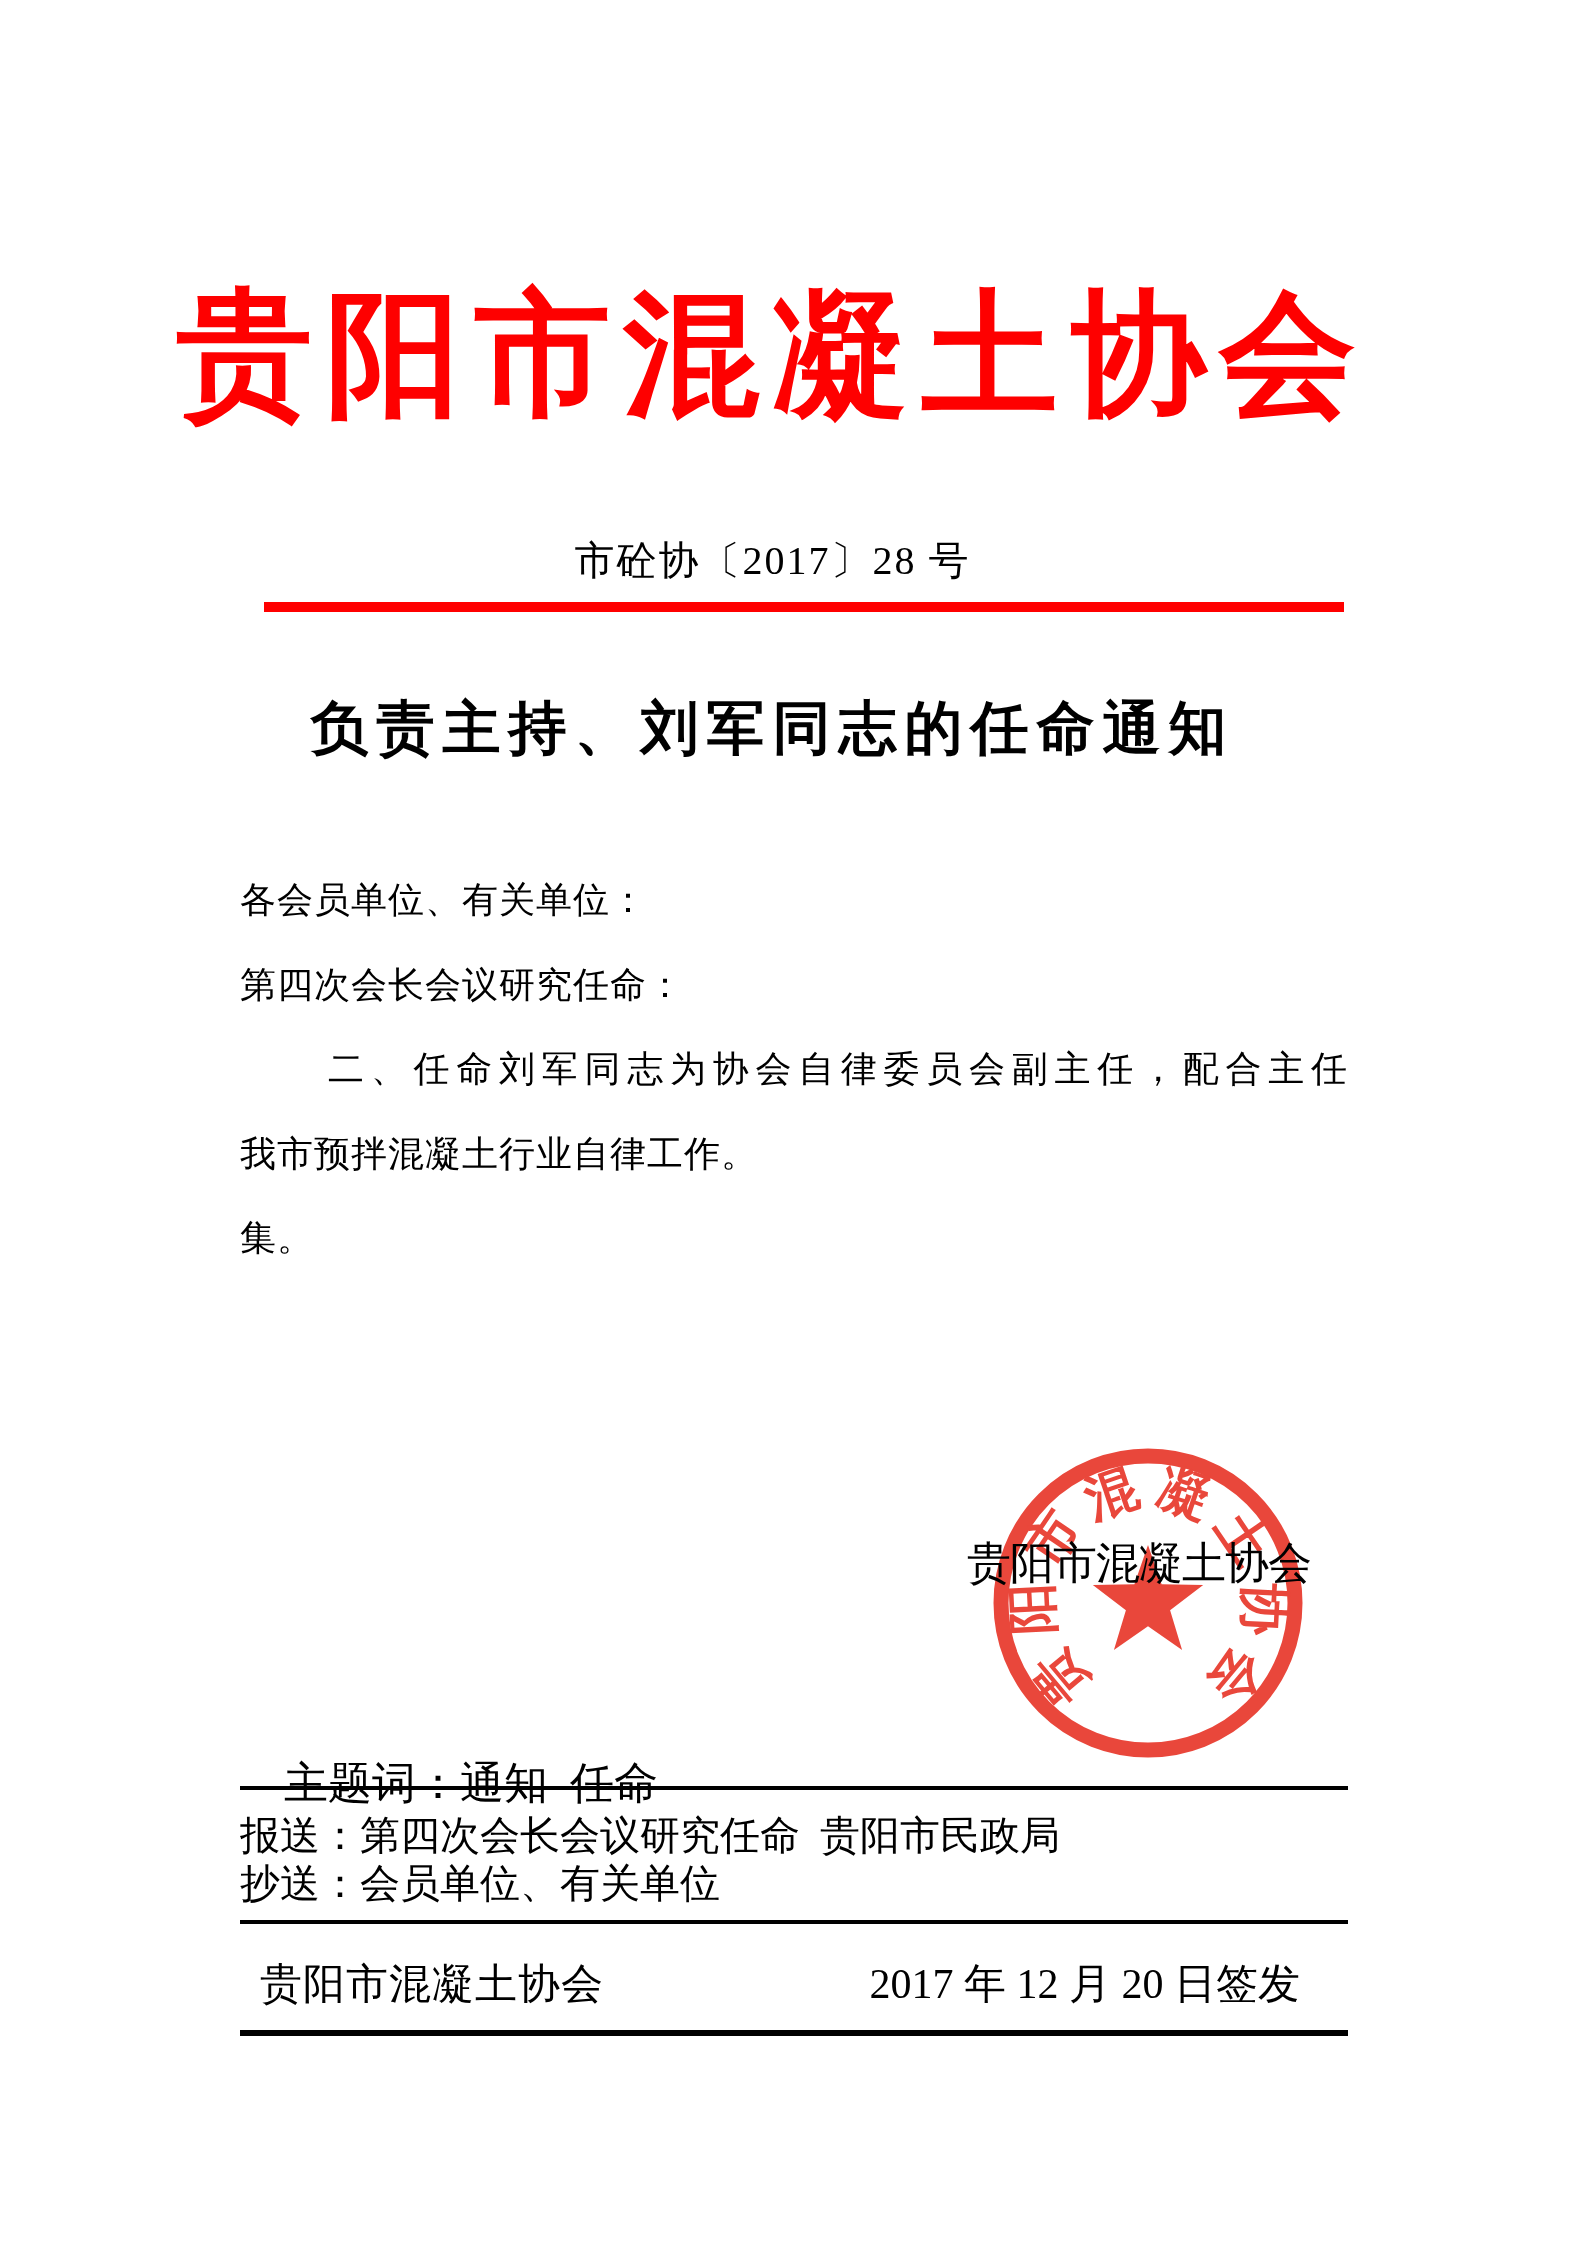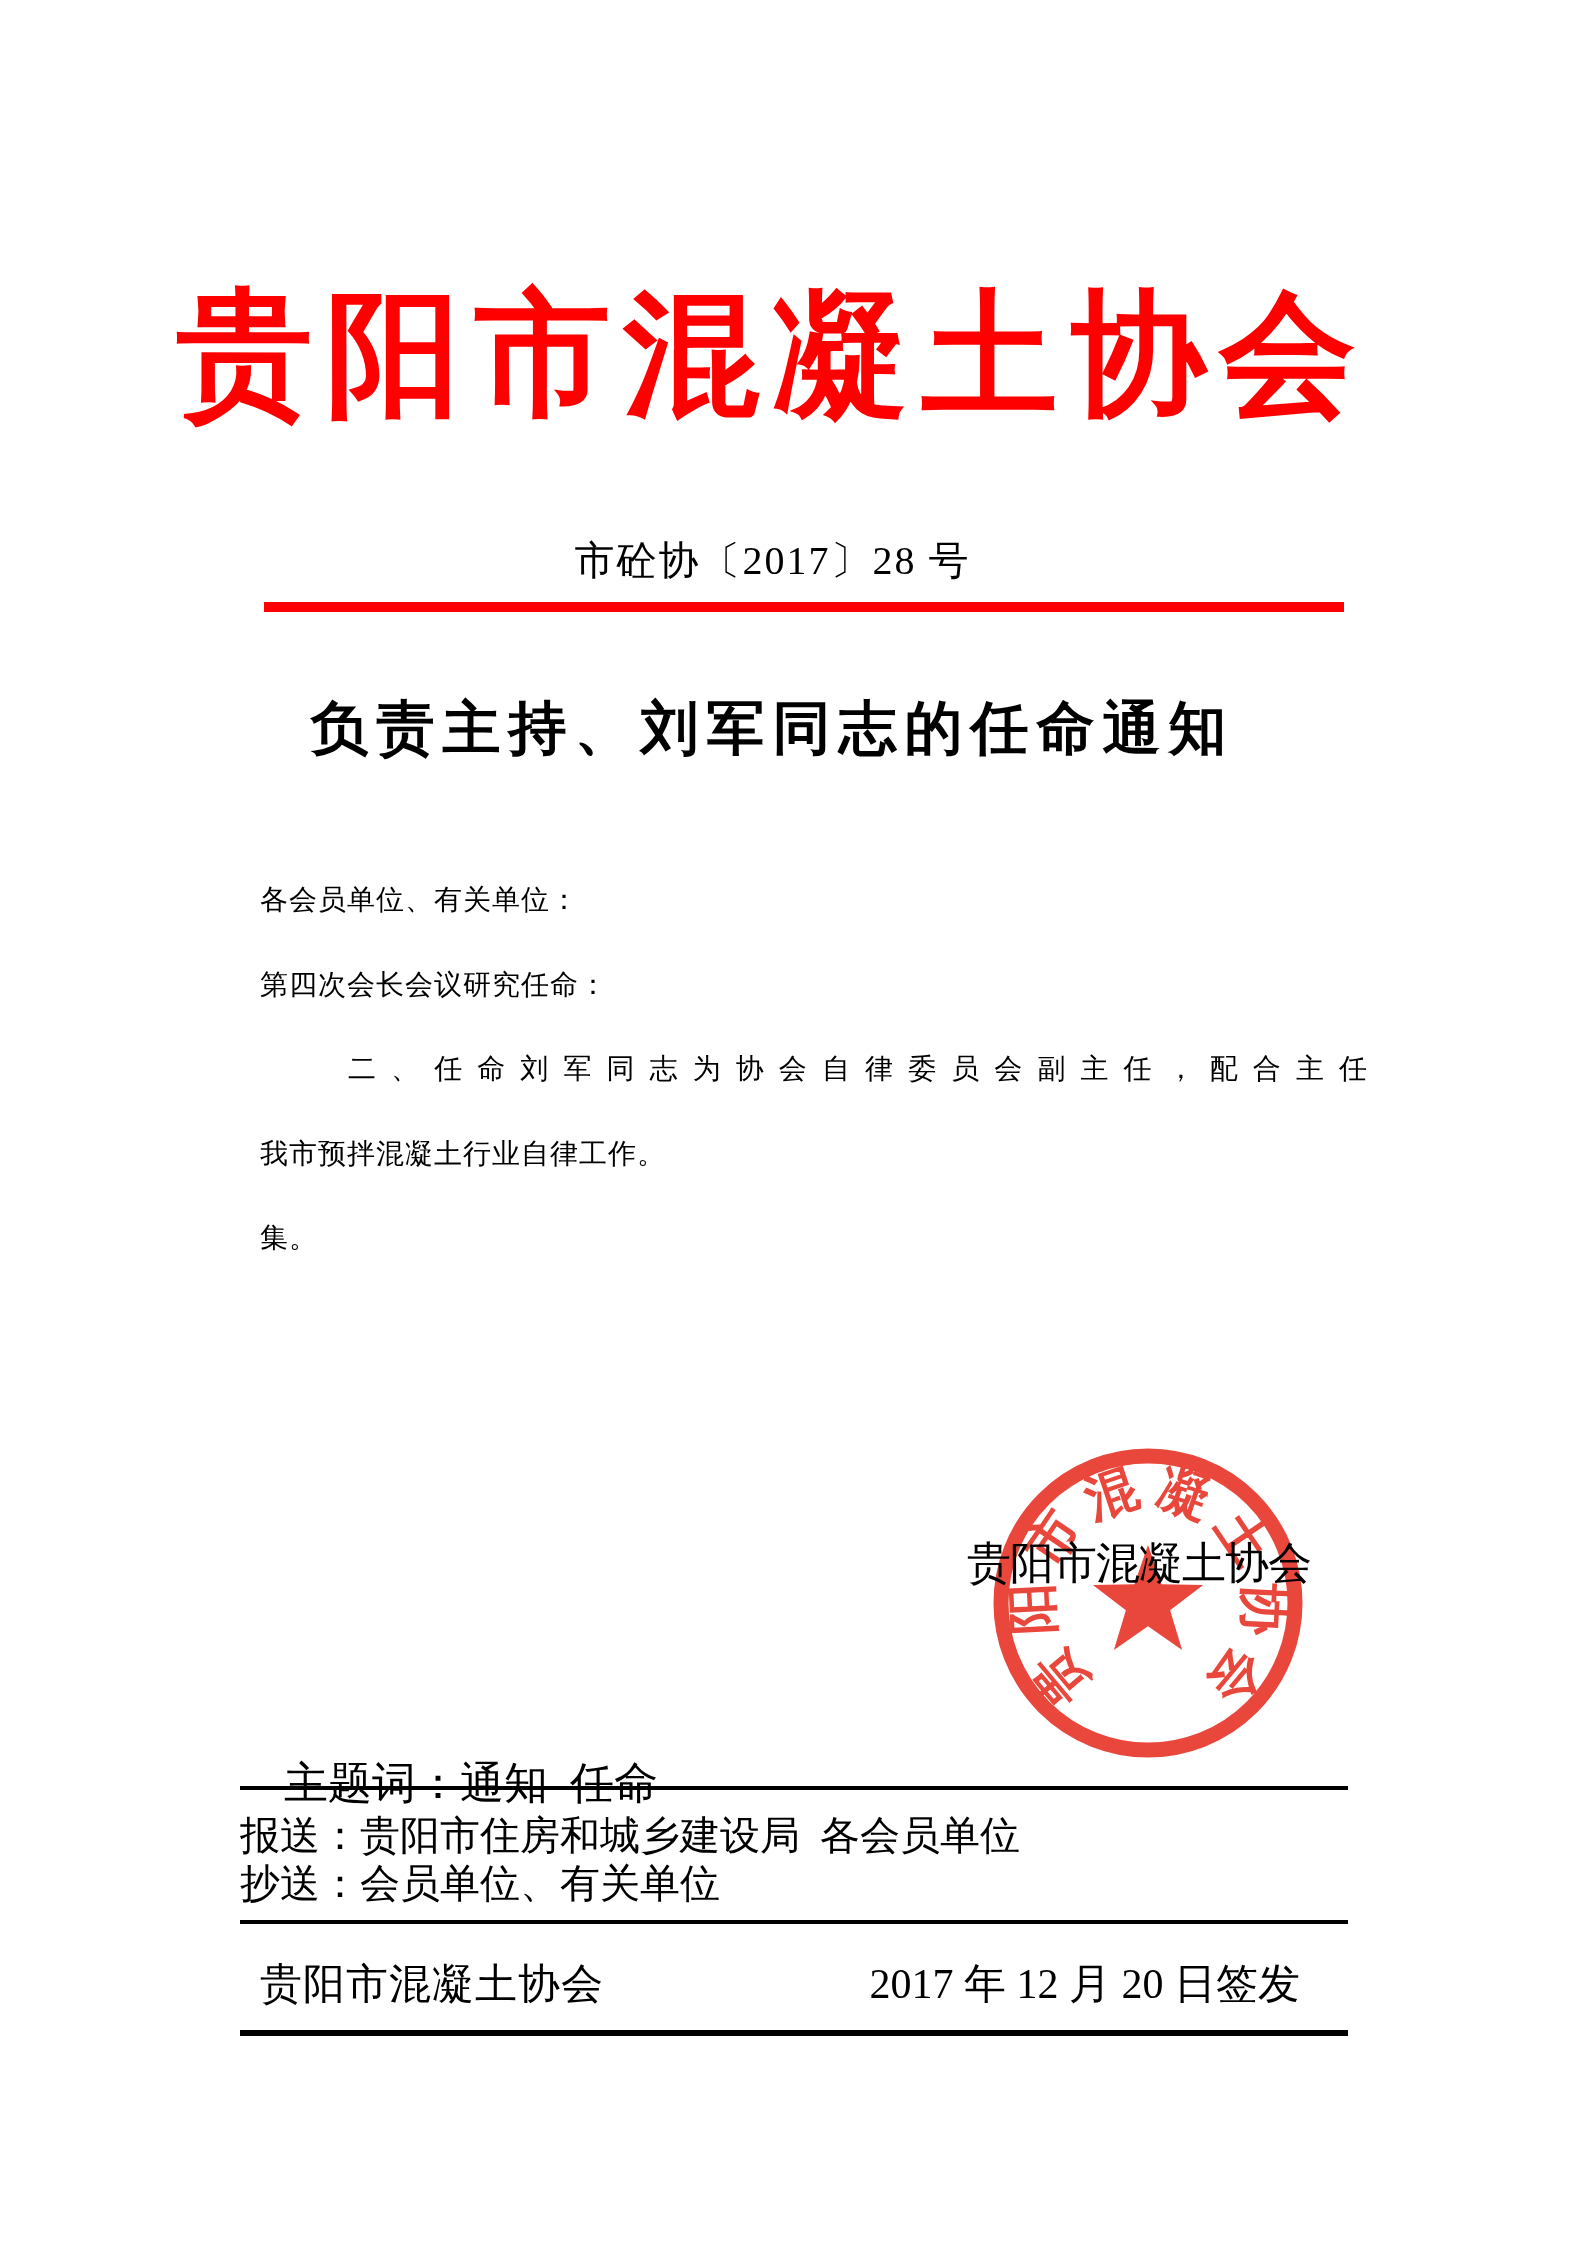--- a/index.html
+++ b/index.html
@@ -15,21 +15,21 @@
   }
   .doc-number{
     position:absolute;top:536px;left:0;width:100%;text-align:center;
     font-size:40px;line-height:50px;letter-spacing:2px;white-space:pre;
   }
   .red-rule{position:absolute;left:264px;top:602px;width:1080px;height:10px;background:#ff0000;}
   .subject{
     position:absolute;top:696px;left:0;width:100%;text-align:center;
     font-size:58px;line-height:66px;font-weight:bold;letter-spacing:8px;white-space:nowrap;
   }
-  .body-block{position:absolute;left:240px;top:858px;width:1108px;font-size:28px;margin-left:20px;}
+  .body-block{position:absolute;left:240px;top:858px;width:1108px;font-size:36px;}
   .body-line{height:84.6px;line-height:84.6px;letter-spacing:1px;white-space:nowrap;}
   .body-line.fill{white-space:normal;text-align:justify;text-align-last:justify;text-justify:inter-character;}
   .body-line.indent{padding-left:88px;}
   .sig-org{position:absolute;left:967px;top:1537px;font-size:44px;line-height:54px;letter-spacing:-1px;z-index:2;}
   .sig-date{position:absolute;left:967px;top:1623px;font-size:44px;line-height:54px;white-space:pre;z-index:2;}
   .keywords{position:absolute;left:240px;top:1700px;font-size:44px;line-height:56px;white-space:pre;}
   .rule{position:absolute;left:240px;width:1108px;background:#000;}
   .rule-a{top:1786px;height:4px;}
   .rule-b{top:1920px;height:4px;}
   .rule-c{top:2030px;height:6px;}
@@ -80,21 +80,21 @@
         <text transform="rotate(130) translate(0,-98)" text-anchor="middle" class="seal-char">会</text>
       </g>
   </svg>
 
   <div class="keywords">
     <span>主题词：</span><span>通知  任命</span>
   </div>
 
   <div class="rule rule-a"></div>
 
-  <div class="report-to">报送：贵阳市住房和城乡建设局  各会员单位</div>
+  <div class="report-to">报送：第四次会长会议研究任命  贵阳市民政局</div>
   <div class="copy-to">抄送：会员单位、有关单位</div>
 
   <div class="rule rule-b"></div>
 
   <div class="footer-issuer">贵阳市混凝土协会</div>
   <div class="footer-date">2017 年 12 月 20 日签发</div>
 
   <div class="rule rule-c"></div>
 
 </div>

